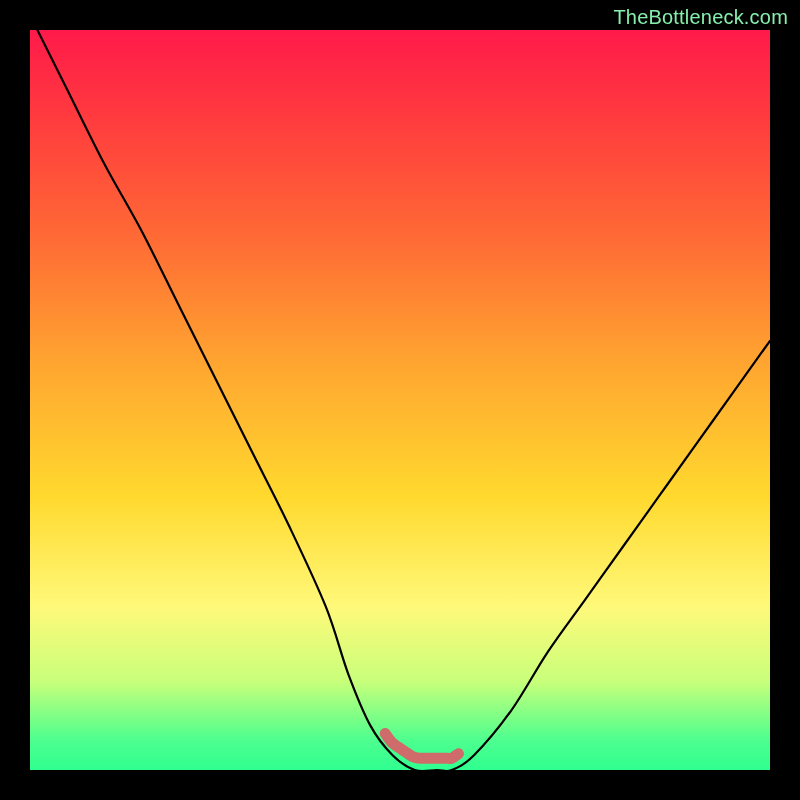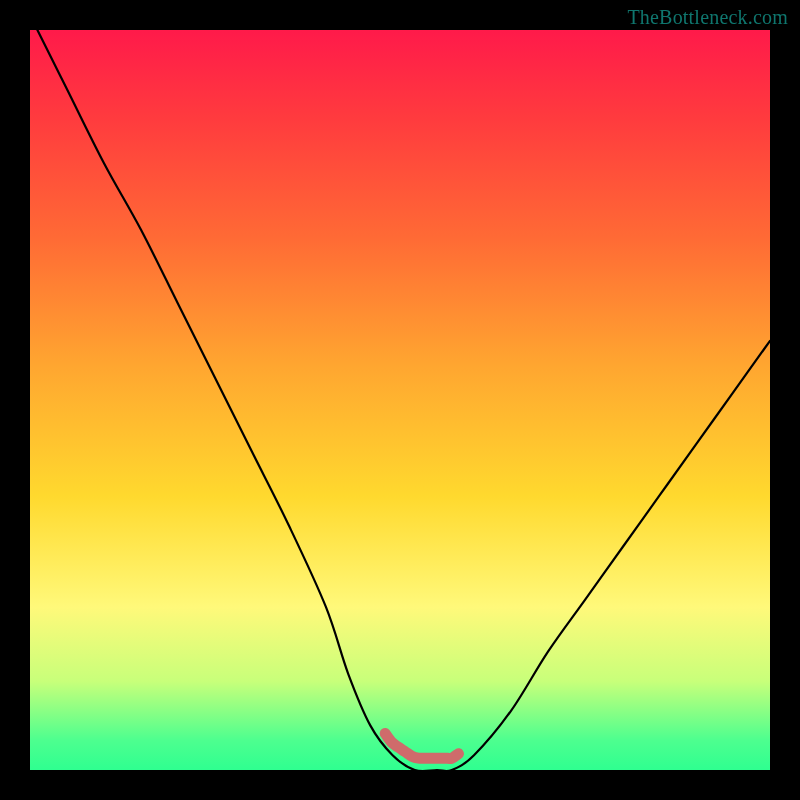--- a/index.html
+++ b/index.html
@@ -25,23 +25,23 @@
       #fff97a 78%,
       #c8ff7a 88%,
       #4dff8f 96%,
       #2fff90 100%
     );
   }
   .watermark {
     position: absolute;
     top: 6px;
     right: 12px;
-    font-family: Liberation Serif, serif;
+    font-family: Liberation Sans, sans-serif;
     font-size: 20px;
-    color: #0f766e;
+    color: #86efac;
     letter-spacing: 0.2px;
   }
   svg.curve {
     position: absolute;
     left: 0;
     top: 0;
     width: 740px;
     height: 740px;
   }
 </style>

